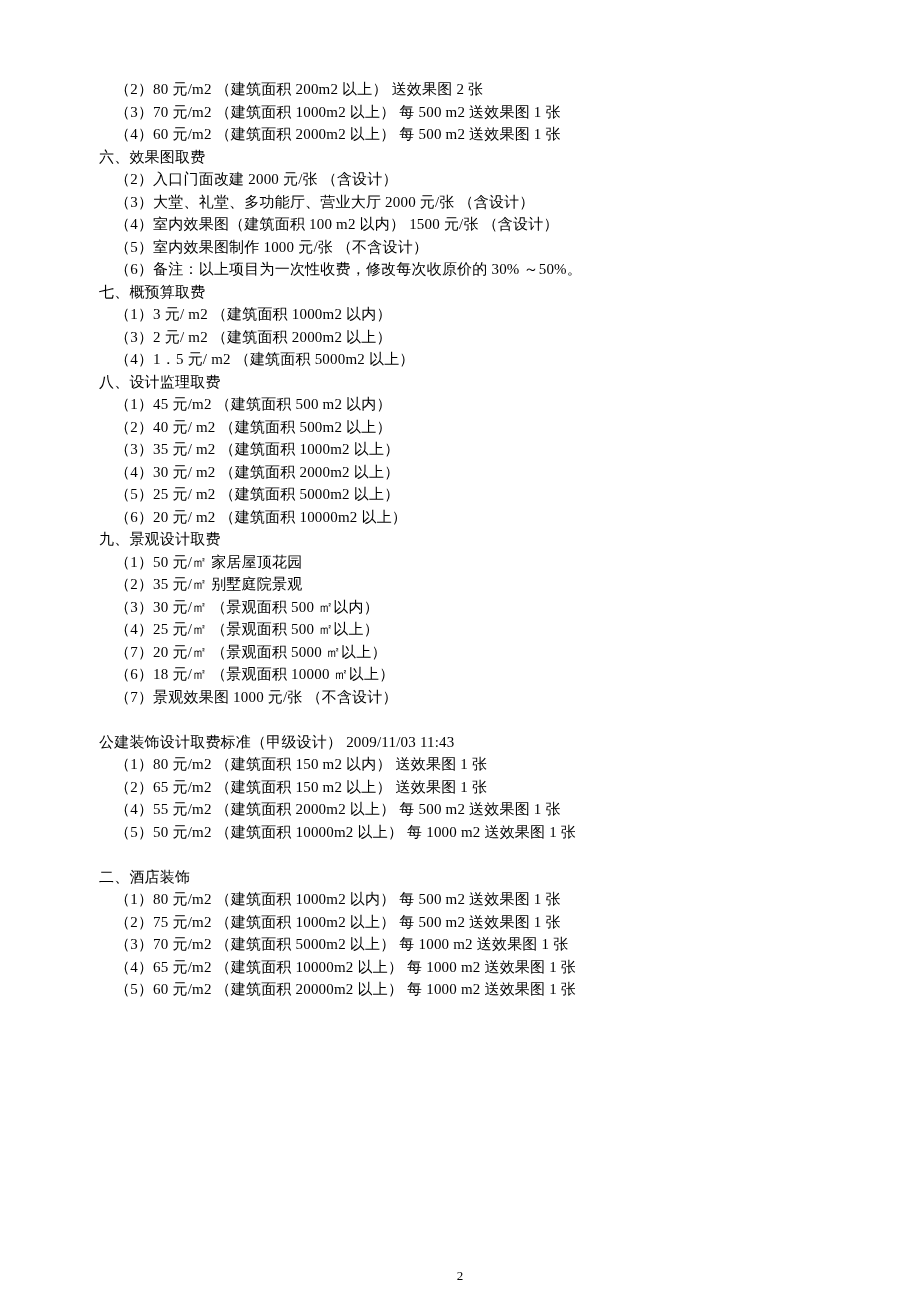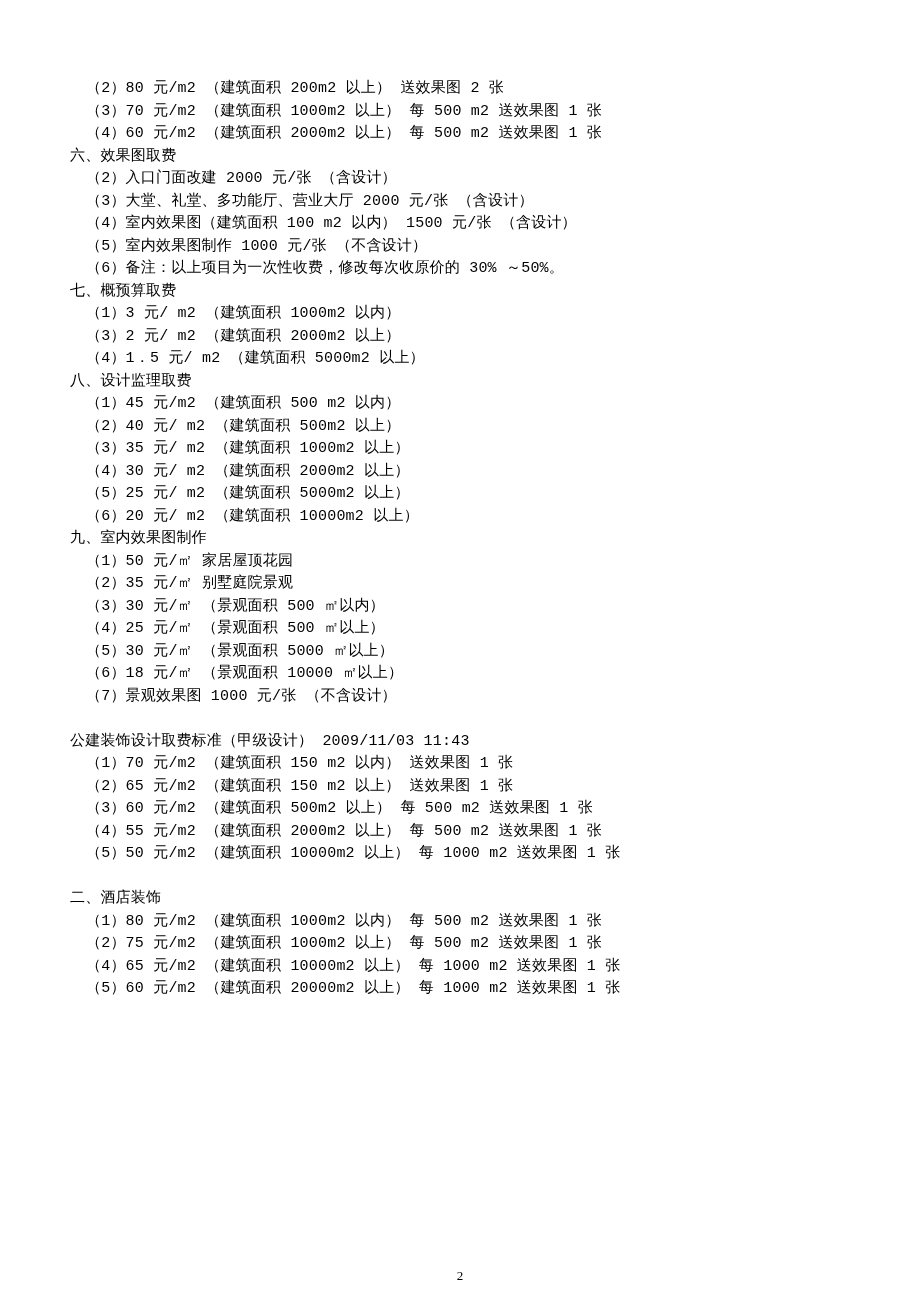--- a/index.html
+++ b/index.html
@@ -7,24 +7,23 @@
     padding: 0;
     background: #ffffff;
     font-family: "SimSun", "宋体", serif;
     font-size: 15px;
     color: #000;
     width: 920px;
     min-height: 1302px;
     position: relative;
   }
   .page {
-    padding: 78px 0 0 70px;
+    padding: 78px 0 0 99px;
     width: 700px;
     line-height: 22.5px;
-    font-family: Liberation Mono, monospace;
   }
   .line {
     white-space: pre;
     letter-spacing: 0.2px;
   }
   .indent1 {
     padding-left: 16px;
   }
   .blank {
     height: 22.5px;
@@ -56,35 +55,35 @@
     <div class="line indent1">（1）3 元/ m2 （建筑面积 1000m2 以内）</div>
     <div class="line indent1">（3）2 元/ m2 （建筑面积 2000m2 以上）</div>
     <div class="line indent1">（4）1．5 元/ m2 （建筑面积 5000m2 以上）</div>
     <div class="line ">八、设计监理取费</div>
     <div class="line indent1">（1）45 元/m2 （建筑面积 500 m2 以内）</div>
     <div class="line indent1">（2）40 元/ m2 （建筑面积 500m2 以上）</div>
     <div class="line indent1">（3）35 元/ m2 （建筑面积 1000m2 以上）</div>
     <div class="line indent1">（4）30 元/ m2 （建筑面积 2000m2 以上）</div>
     <div class="line indent1">（5）25 元/ m2 （建筑面积 5000m2 以上）</div>
     <div class="line indent1">（6）20 元/ m2 （建筑面积 10000m2 以上）</div>
-    <div class="line ">九、室内效果图制作</div>
+    <div class="line ">九、景观设计取费</div>
     <div class="line indent1">（1）50 元/㎡ 家居屋顶花园</div>
     <div class="line indent1">（2）35 元/㎡ 别墅庭院景观</div>
     <div class="line indent1">（3）30 元/㎡ （景观面积 500 ㎡以内）</div>
     <div class="line indent1">（4）25 元/㎡ （景观面积 500 ㎡以上）</div>
-    <div class="line indent1">（5）30 元/㎡ （景观面积 5000 ㎡以上）</div>
+    <div class="line indent1">（7）20 元/㎡ （景观面积 5000 ㎡以上）</div>
     <div class="line indent1">（6）18 元/㎡ （景观面积 10000 ㎡以上）</div>
     <div class="line indent1">（7）景观效果图 1000 元/张 （不含设计）</div>
     <div class="blank"></div>
     <div class="line ">公建装饰设计取费标准（甲级设计） 2009/11/03 11:43</div>
-    <div class="line indent1">（1）70 元/m2 （建筑面积 150 m2 以内） 送效果图 1 张</div>
+    <div class="line indent1">（1）80 元/m2 （建筑面积 150 m2 以内） 送效果图 1 张</div>
     <div class="line indent1">（2）65 元/m2 （建筑面积 150 m2 以上） 送效果图 1 张</div>
-    <div class="line indent1">（3）60 元/m2 （建筑面积 500m2 以上） 每 500 m2 送效果图 1 张</div>
     <div class="line indent1">（4）55 元/m2 （建筑面积 2000m2 以上） 每 500 m2 送效果图 1 张</div>
     <div class="line indent1">（5）50 元/m2 （建筑面积 10000m2 以上） 每 1000 m2 送效果图 1 张</div>
     <div class="blank"></div>
     <div class="line ">二、酒店装饰</div>
     <div class="line indent1">（1）80 元/m2 （建筑面积 1000m2 以内） 每 500 m2 送效果图 1 张</div>
     <div class="line indent1">（2）75 元/m2 （建筑面积 1000m2 以上） 每 500 m2 送效果图 1 张</div>
+    <div class="line indent1">（3）70 元/m2 （建筑面积 5000m2 以上） 每 1000 m2 送效果图 1 张</div>
     <div class="line indent1">（4）65 元/m2 （建筑面积 10000m2 以上） 每 1000 m2 送效果图 1 张</div>
     <div class="line indent1">（5）60 元/m2 （建筑面积 20000m2 以上） 每 1000 m2 送效果图 1 张</div>
   </div>
 <div class="pagenum">2</div>
 
 </body></html>

